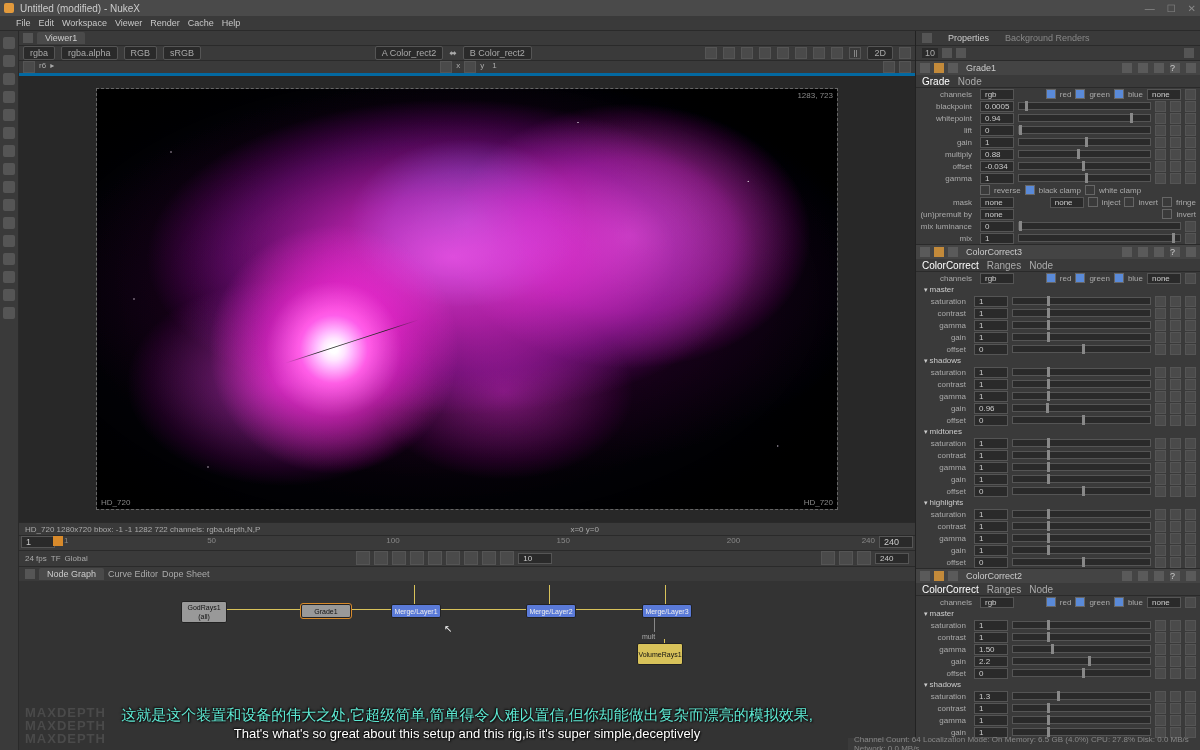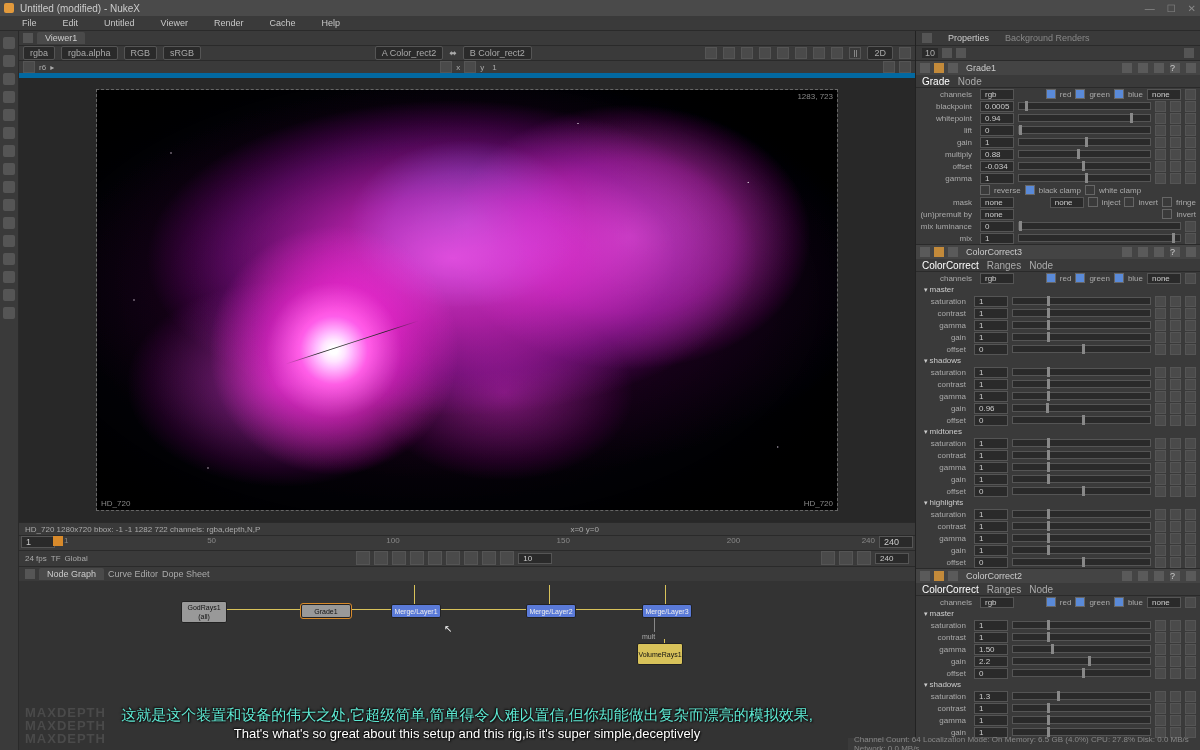--- a/index.html
+++ b/index.html
@@ -1,31 +1,31 @@
 <!DOCTYPE html>
 <html><head>
 <meta charset="utf-8">
 <style>
 html,body{margin:0;padding:0;width:1200px;height:750px;background:#393939;font-family:Arial,sans-serif;font-size:9px;color:#aaa;overflow:hidden}
 .titlebar{height:16px;background:#4a4a4a;display:flex;align-items:center;padding:0 4px;font-size:10px;color:#ccc}
 .titlebar .logo{width:10px;height:10px;background:#e39a3c;border-radius:2px;margin-right:6px}
 .titlebar .wcontrols{margin-left:auto;display:flex;gap:12px;color:#888;font-size:10px}
-.menubar{height:14px;background:#3a3a3a;display:flex;align-items:center;padding:0 22px;gap:26px;font-size:9px;color:#c8c8c8;border-bottom:1px solid #2a2a2a}
+.menubar{height:14px;background:#3a3a3a;display:flex;align-items:center;padding:0 16px;gap:8px;font-size:9px;color:#c8c8c8;border-bottom:1px solid #2a2a2a}
 .menubar span{cursor:default}
 .main{display:flex;height:720px}
 .lefttool{width:18px;background:#3a3a3a;border-right:1px solid #2a2a2a;display:flex;flex-direction:column;align-items:center;gap:6px;padding-top:6px}
 .lefttool .ti{width:12px;height:12px;background:#555;border-radius:2px}
 .center{flex:1;display:flex;flex-direction:column;background:#2e2e2e}
 .right{width:284px;background:#3a3a3a;border-left:1px solid #222;display:flex;flex-direction:column}
 .vhdr{height:14px;background:#3a3a3a;border-bottom:1px solid #2a2a2a;display:flex;align-items:center;padding:0 4px;gap:4px}
 .tab{background:#4a4a4a;padding:1px 8px;border-radius:2px 2px 0 0;font-size:9px;color:#ccc}
 .vtool{height:14px;background:#3a3a3a;border-bottom:1px solid #2a2a2a;display:flex;align-items:center;padding:0 4px;gap:6px;font-size:9px;color:#aaa}
 .vtool .sp{flex:1}
 .vtool .sel{background:#2a2a2a;padding:1px 6px;border:1px solid #555;border-radius:2px}
-.vframe{height:12px;background:#3a3a3a;border-bottom:5px solid #0369a1;display:flex;align-items:center;padding:0 4px;gap:4px;font-size:8px}
+.vframe{height:12px;background:#3a3a3a;border-bottom:3px solid #0369a1;display:flex;padding:0 4px;gap:4px;font-size:8px}
 .vbtn{width:10px;height:10px;background:#4a4a4a;border:1px solid #555}
 .viewer{flex:1;background:#282828;position:relative;display:flex;align-items:center;justify-content:center}
 .canvas{width:740px;height:420px;position:relative;border:1px dashed #666}
 .nebula{position:absolute;inset:0;background:
  radial-gradient(circle at 32% 62%, rgba(255,255,255,1) 0%, rgba(255,230,255,.95) 2%, rgba(255,120,230,.8) 6%, rgba(230,60,200,.5) 12%, transparent 22%),
  radial-gradient(ellipse 55% 50% at 48% 40%, rgba(220,90,210,.85) 0%, rgba(200,60,190,.65) 30%, rgba(150,40,160,.4) 55%, transparent 75%),
  radial-gradient(ellipse 35% 45% at 72% 35%, rgba(230,120,220,.75), rgba(200,70,190,.5) 40%, transparent 70%),
  radial-gradient(ellipse 30% 35% at 25% 70%, rgba(200,80,200,.6), transparent 70%),
  radial-gradient(ellipse 25% 30% at 55% 72%, rgba(180,60,170,.55), transparent 70%),
  radial-gradient(ellipse 20% 25% at 50% 32%, rgba(110,180,230,.55), rgba(90,140,210,.35) 50%, transparent 80%),
@@ -102,21 +102,21 @@
   <div class="wcontrols">
     <span>—</span>
     <span>☐</span>
     <span>✕</span>
   </div>
 </div>
 
 <div class="menubar">
   <span>File</span>
   <span>Edit</span>
-  <span>Untitled</span>
+  <span>Workspace</span>
   <span>Viewer</span>
   <span>Render</span>
   <span>Cache</span>
   <span>Help</span>
 </div>
 
 <div class="main">
   <div class="lefttool">
     <div class="ti"></div>
     <div class="ti"></div>

